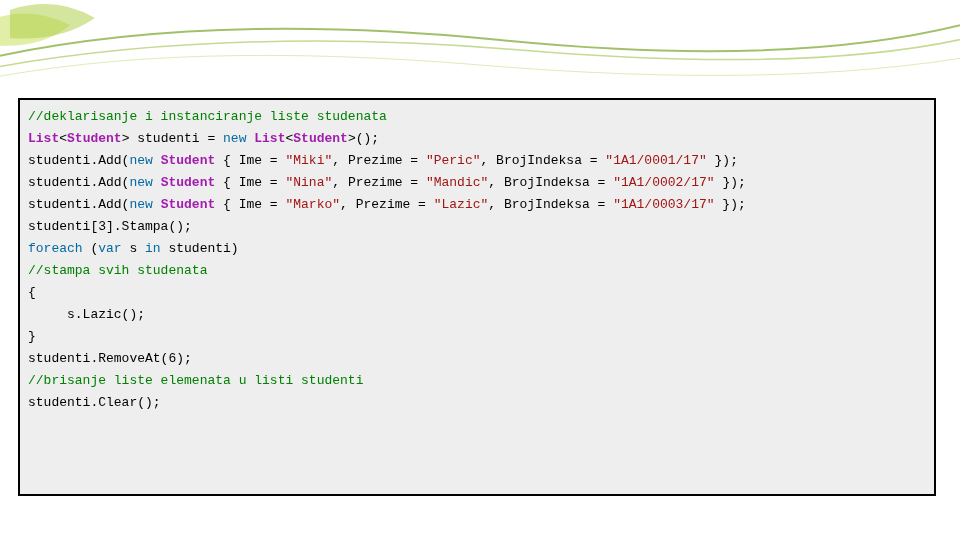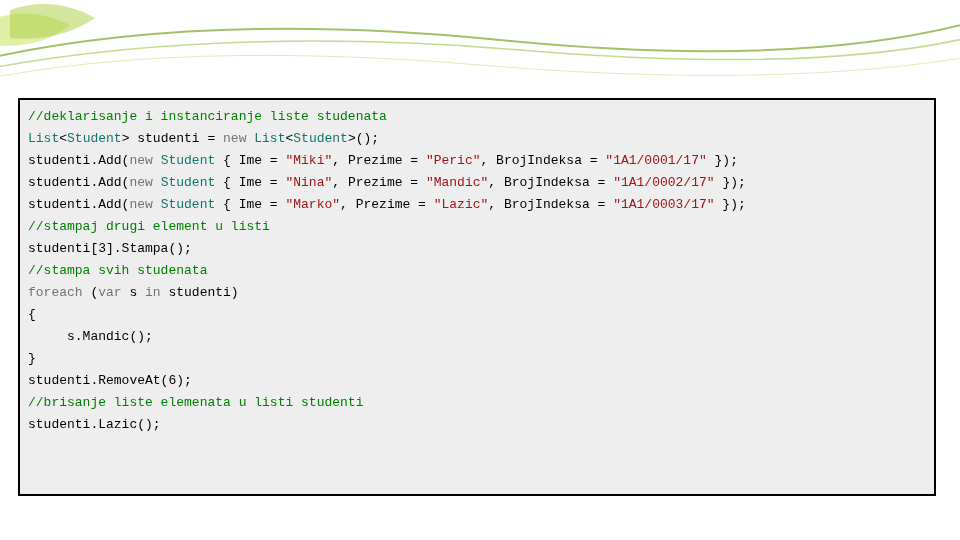--- a/index.html
+++ b/index.html
@@ -32,44 +32,43 @@
     box-sizing: border-box;
     overflow: hidden;
   }
   .code-line {
     font-size: 13px;
     line-height: 22px;
     white-space: pre;
     color: #000;
   }
   .c-comment { color: #008000; }
-  .c-type    { color: #0f766e; }
-  .c-kw      { color: #737373; }
+  .c-type    { color: #a21caf; font-weight: bold; }
+  .c-kw      { color: #0369a1; }
   .c-str     { color: #a31515; }
 </style>
 </head>
 <body>
 
 <svg class="decor" viewBox="0 0 960 80">
   <path d="M -20 60 Q 200 10 500 40 T 980 20" stroke="#7aa52a" stroke-width="2" fill="none" opacity="0.7"></path>
   <path d="M -20 70 Q 220 25 520 50 T 980 35" stroke="#9fc24a" stroke-width="1.5" fill="none" opacity="0.6"></path>
   <path d="M -20 80 Q 180 40 480 65 T 980 55" stroke="#c8dd8a" stroke-width="1" fill="none" opacity="0.6"></path>
   <path d="M -10 20 Q 30 5 70 25 Q 40 50 -10 45 Z" fill="#cde26e" opacity="0.6"></path>
   <path d="M 10 10 Q 55 -5 95 18 Q 60 42 10 38 Z" fill="#a9cc3e" opacity="0.5"></path>
 </svg>
 
 <div class="code-box">
   <div class="code-line"><span class="c-comment">//deklarisanje i instanciranje liste studenata</span></div>
   <div class="code-line"><span class="c-type">List</span><span>&lt;</span><span class="c-type">Student</span><span>&gt; studenti = </span><span class="c-kw">new</span><span class="c-type"> List</span><span>&lt;</span><span class="c-type">Student</span><span>&gt;();</span></div>
   <div class="code-line"><span>studenti.Add(</span><span class="c-kw">new</span><span> </span><span class="c-type">Student</span><span> { Ime = </span><span class="c-str">"Miki"</span><span>, Prezime = </span><span class="c-str">"Peric"</span><span>, BrojIndeksa = </span><span class="c-str">"1A1/0001/17"</span><span> });</span></div>
   <div class="code-line"><span>studenti.Add(</span><span class="c-kw">new</span><span> </span><span class="c-type">Student</span><span> { Ime = </span><span class="c-str">"Nina"</span><span>, Prezime = </span><span class="c-str">"Mandic"</span><span>, BrojIndeksa = </span><span class="c-str">"1A1/0002/17"</span><span> });</span></div>
   <div class="code-line"><span>studenti.Add(</span><span class="c-kw">new</span><span> </span><span class="c-type">Student</span><span> { Ime = </span><span class="c-str">"Marko"</span><span>, Prezime = </span><span class="c-str">"Lazic"</span><span>, BrojIndeksa = </span><span class="c-str">"1A1/0003/17"</span><span> });</span></div>
-  <div class="code-line"><span class="c-comment">//stampaj drugi element u listi</span></div>
   <div class="code-line"><span>studenti[3].Stampa();</span></div>
+  <div class="code-line"><span class="c-kw">foreach</span><span> (</span><span class="c-kw">var</span><span> s </span><span class="c-kw">in</span><span> studenti)</span></div>
   <div class="code-line"><span class="c-comment">//stampa svih studenata</span></div>
-  <div class="code-line"><span class="c-kw">foreach</span><span> (</span><span class="c-kw">var</span><span> s </span><span class="c-kw">in</span><span> studenti)</span></div>
   <div class="code-line"><span>{</span></div>
-  <div class="code-line"><span>     s.Mandic();</span></div>
+  <div class="code-line"><span>     s.Lazic();</span></div>
   <div class="code-line"><span>}</span></div>
   <div class="code-line"><span>studenti.RemoveAt(6);</span></div>
   <div class="code-line"><span class="c-comment">//brisanje liste elemenata u listi studenti</span></div>
-  <div class="code-line"><span>studenti.Lazic();</span></div>
+  <div class="code-line"><span>studenti.Clear();</span></div>
 </div>
 
 </body></html>

